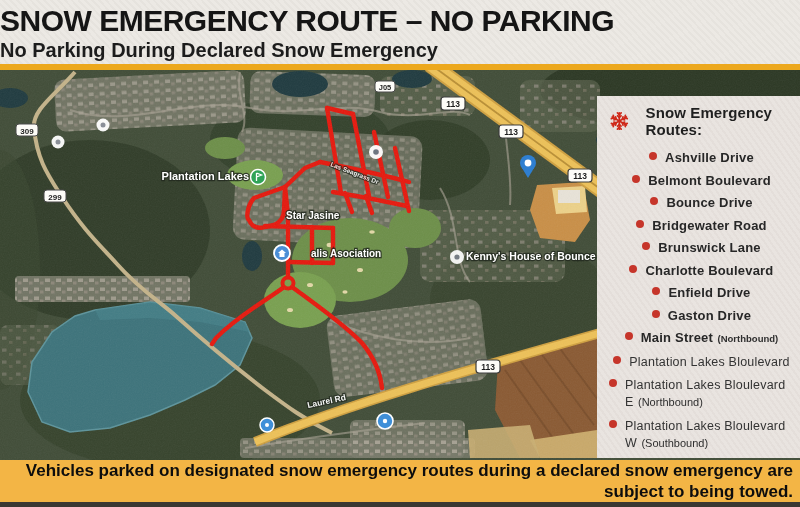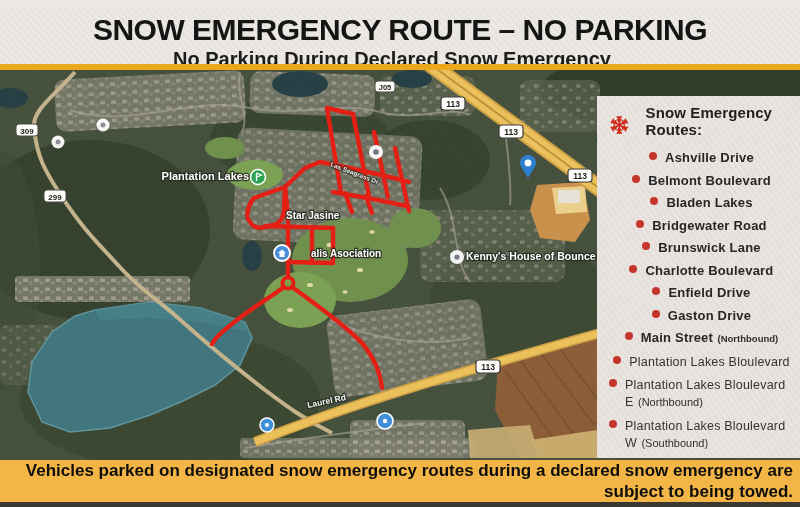--- a/index.html
+++ b/index.html
@@ -1,35 +1,35 @@
 <!DOCTYPE html>
 <html><head>
 <meta charset="utf-8">
 <style>
   html,body{margin:0;padding:0;background:#777;}
   .poster{position:relative;width:800px;height:507px;overflow:hidden;background:#ece9e4;
           font-family:"Liberation Sans", sans-serif;}
   
-  .header{position:absolute;top:9px;left:0;width:800px;height:64px;text-align:center;
+  .header{position:absolute;top:0;left:0;width:800px;height:64px;text-align:left;
           background:
             repeating-linear-gradient(47deg, rgba(120,115,105,.05) 0 2px, rgba(255,255,255,0) 2px 5px),
             #ece9e4;}
   .header h1{margin:4px 0 0 0;font-size:30px;font-weight:bold;letter-spacing:-.5px;color:#151515;}
   .header h2{margin:1px 16px 0 0;font-size:20px;font-weight:bold;color:#1c1c1c;}
   .gold-bar{position:absolute;top:64px;left:0;width:800px;height:6px;background:#eca81d;}
   
   .map-wrap{position:absolute;top:70px;left:0;width:800px;height:390px;background:#414d38;}
   .map-wrap svg{display:block;}
   
   .sidebar{position:absolute;top:96px;left:597px;width:203px;height:362px;box-sizing:border-box;
            padding:8px 6px 6px 12px;
            background:
              repeating-linear-gradient(55deg, rgba(150,130,125,.06) 0 2px, rgba(255,255,255,0) 2px 5px),
              #e9e4e0;}
-  .sb-title{display:flex;align-items:flex-end;gap:16px;}
+  .sb-title{display:flex;align-items:center;gap:16px;}
   .sb-title .txt{font-size:15px;font-weight:bold;color:#1f1f1f;letter-spacing:.1px;}
   .routes{margin-top:11px;}
   .route-item{display:flex;gap:8px;margin-bottom:6.5px;line-height:15px;justify-content:center;}
   .route-item .bullet{flex:0 0 auto;width:8px;height:8px;border-radius:50%;background:#c6352a;margin-top:3px;}
   .route-item .name{font-size:13px;font-weight:bold;color:#272727;letter-spacing:.2px;}
   .route-item .note{font-size:9.5px;font-weight:bold;color:#2e2e2e;white-space:nowrap;}
   .route-item.light .name{font-size:12.5px;font-weight:normal;color:#333;}
   .route-item.light .note{font-size:11px;font-weight:normal;}
   
   .footer{position:absolute;top:460px;left:0;width:800px;height:42px;background:#f3b545;
@@ -316,21 +316,21 @@
           <span class="label-wrap"><span class="name">Ashville Drive</span> </span>
         </div>
 
         <div class="route-item">
           <span class="bullet"></span>
           <span class="label-wrap"><span class="name">Belmont Boulevard</span> </span>
         </div>
 
         <div class="route-item">
           <span class="bullet"></span>
-          <span class="label-wrap"><span class="name">Bladen Lakes</span> </span>
+          <span class="label-wrap"><span class="name">Bounce Drive</span> </span>
         </div>
 
         <div class="route-item">
           <span class="bullet"></span>
           <span class="label-wrap"><span class="name">Bridgewater Road</span> </span>
         </div>
 
         <div class="route-item">
           <span class="bullet"></span>
           <span class="label-wrap"><span class="name">Brunswick Lane</span> </span>

